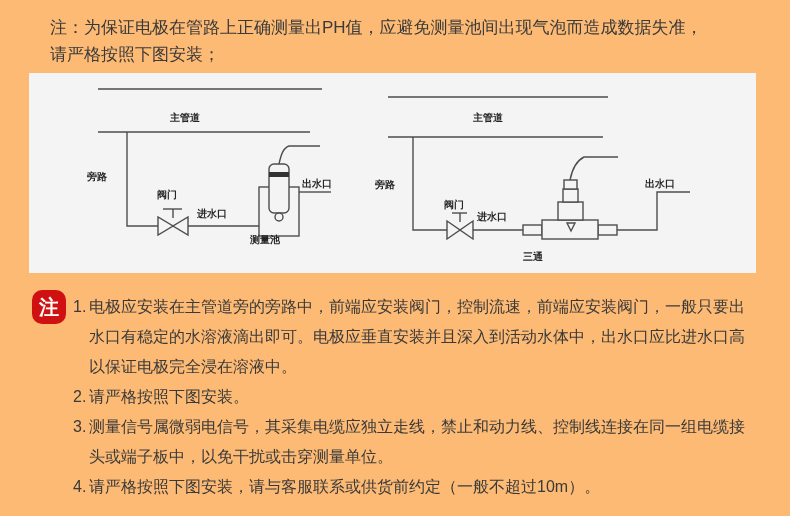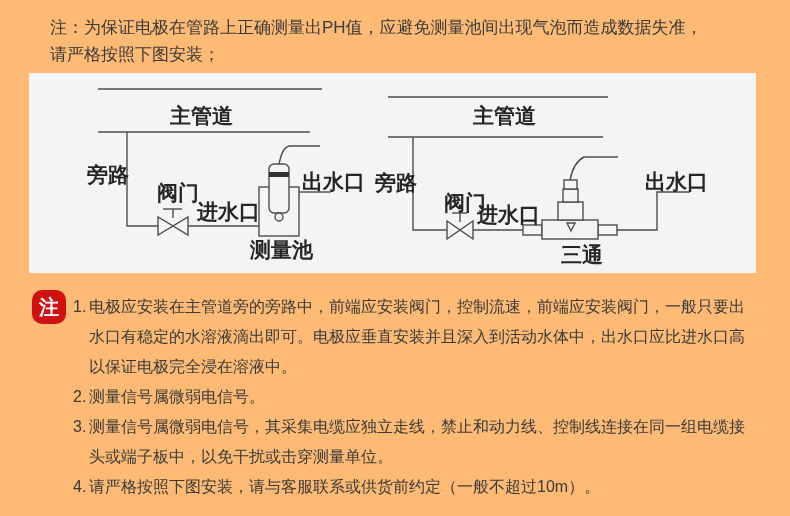--- a/index.html
+++ b/index.html
@@ -12,22 +12,22 @@
     position:absolute;left:50px;top:14px;width:660px;
     font-size:17px;line-height:27px;color:#3a3a3a;letter-spacing:0;
   }
   
   .panel{
     position:absolute;left:29px;top:73px;width:727px;height:200px;
     background:#f4f4f5;
   }
   .panel svg{position:absolute;left:0;top:0;}
   .dlabel{
-    position:absolute;font-size:21px;font-weight:bold;color:#262626;
-    font-family:Liberation Mono, monospace;white-space:nowrap;line-height:16px;
+    position:absolute;font-size:10px;font-weight:bold;color:#262626;
+    font-family:Liberation Sans, sans-serif;white-space:nowrap;line-height:16px;
   }
   
   .badge{
     position:absolute;left:32px;top:290px;width:34px;height:34px;border-radius:10px;
     background:#d01111;color:#ffffff;font-size:20px;font-weight:bold;
     display:flex;align-items:center;justify-content:center;
   }
   
   .instructions{position:absolute;left:73px;top:292px;}
   .li{display:flex;font-size:16px;line-height:30px;color:#3a3a3a;}
@@ -95,40 +95,40 @@
 
         <polyline points="588,157 628,157 628,119 661,119"></polyline>
       </g>
     </svg>
 
     <span class="dlabel" style="left:141px;top:37px;">主管道</span>
     <span class="dlabel" style="left:58px;top:96px;">旁路</span>
     <span class="dlabel" style="left:128px;top:114px;">阀门</span>
     <span class="dlabel" style="left:168px;top:133px;">进水口</span>
     <span class="dlabel" style="left:273px;top:103px;">出水口</span>
-    <span class="dlabel" style="left:221px;top:171px;">测量池</span>
+    <span class="dlabel" style="left:221px;top:159px;">测量池</span>
 
     <span class="dlabel" style="left:444px;top:37px;">主管道</span>
     <span class="dlabel" style="left:346px;top:104px;">旁路</span>
     <span class="dlabel" style="left:415px;top:124px;">阀门</span>
     <span class="dlabel" style="left:448px;top:136px;">进水口</span>
     <span class="dlabel" style="left:616px;top:103px;">出水口</span>
-    <span class="dlabel" style="left:532px;top:176px;">三通</span>
+    <span class="dlabel" style="left:494px;top:176px;">三通</span>
   </div>
 
   <div class="badge">注</div>
 
   <div class="instructions">
     <div class="li">
       <span class="num">1.</span>
       <span class="txt">电极应安装在主管道旁的旁路中，前端应安装阀门，控制流速，前端应安装阀门，一般只要出水口有稳定的水溶液滴出即可。电极应垂直安装并且深入到活动水体中，出水口应比进水口高以保证电极完全浸在溶液中。</span>
     </div>
     <div class="li">
       <span class="num">2.</span>
-      <span class="txt">测量信号属微弱电信号。</span>
+      <span class="txt">请严格按照下图安装。</span>
     </div>
     <div class="li">
       <span class="num">3.</span>
       <span class="txt">测量信号属微弱电信号，其采集电缆应独立走线，禁止和动力线、控制线连接在同一组电缆接头或端子板中，以免干扰或击穿测量单位。</span>
     </div>
     <div class="li">
       <span class="num">4.</span>
       <span class="txt">请严格按照下图安装，请与客服联系或供货前约定（一般不超过10m）。</span>
     </div>
   </div>

